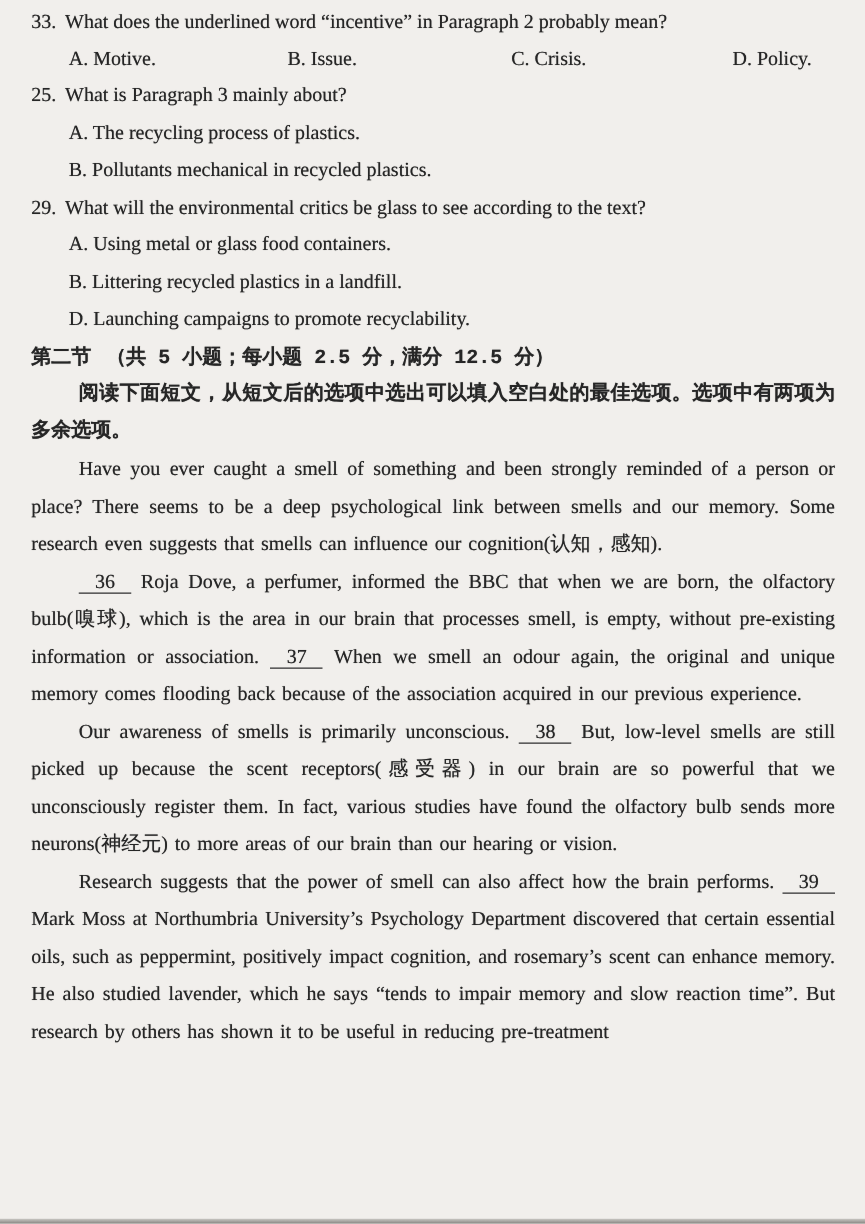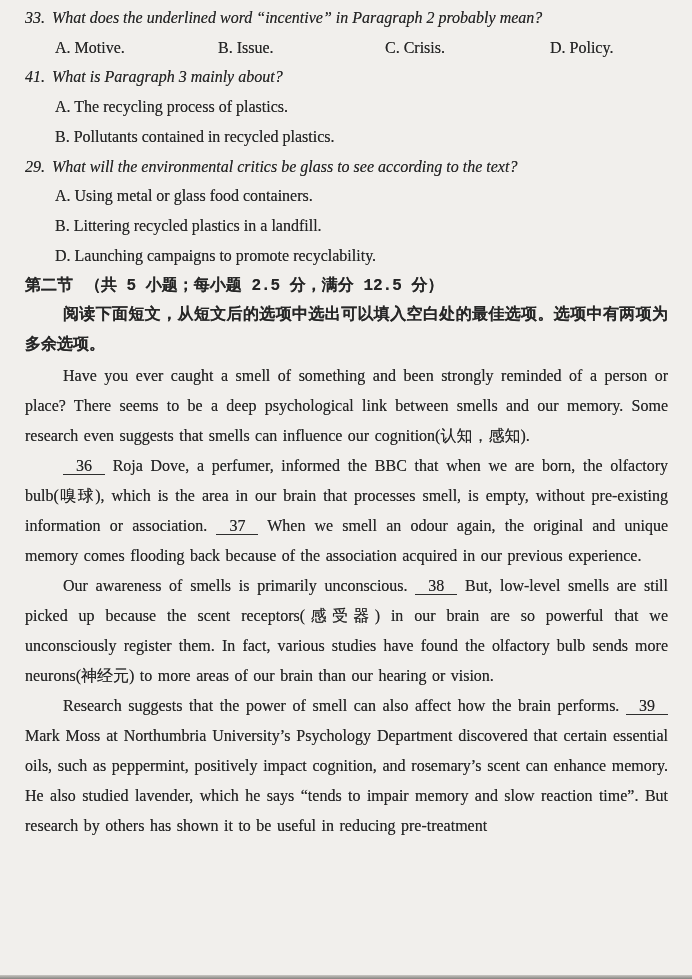--- a/index.html
+++ b/index.html
@@ -17,33 +17,33 @@
     text-shadow: 0 0 0.6px rgba(35,35,35,0.65);
     position: relative;
   }
   .page {
     padding: 3px 24px 0 25px;
   }
   
   .question .stem {
     line-height: 29.7px;
     white-space: nowrap;
-    font-style: italic;
   }
   .q-num { margin-right: 7px; }
   .option-line {
     margin-left: 30px;
     line-height: 29.7px;
     white-space: nowrap;
   }
   .options-row {
     margin-left: 30px;
     display: grid;
     grid-template-columns: 163px 167px 165px auto;
     line-height: 29.7px;
+    gap: 12px;
   }
   
   .zh {
     font-family: Liberation Mono, monospace;
     font-weight: 700;
   }
   .section-head {
     line-height: 30px;
     margin-top: 1px;
   }
@@ -86,23 +86,23 @@
       <div class="question">
         <div class="stem"><span class="q-num">33.</span><span class="q-text">What does the underlined word “incentive” in Paragraph 2 probably mean?</span></div>
         <div class="options-row">
           <span class="option">A. Motive.</span>
           <span class="option">B. Issue.</span>
           <span class="option">C. Crisis.</span>
           <span class="option">D. Policy.</span>
         </div>
       </div>
       <div class="question">
-        <div class="stem"><span class="q-num">41.</span><span class="q-text">What is Paragraph 3 mainly about?</span></div>
+        <div class="stem"><span class="q-num">25.</span><span class="q-text">What is Paragraph 3 mainly about?</span></div>
         <div class="option-line">A. The recycling process of plastics.</div>
-        <div class="option-line">B. Pollutants contained in recycled plastics.</div>
+        <div class="option-line">B. Pollutants mechanical in recycled plastics.</div>
       </div>
       <div class="question">
         <div class="stem"><span class="q-num">29.</span><span class="q-text">What will the environmental critics be glass to see according to the text?</span></div>
         <div class="option-line">A. Using metal or glass food containers.</div>
         <div class="option-line">B. Littering recycled plastics in a landfill.</div>
         <div class="option-line">D. Launching campaigns to promote recyclability.</div>
       </div>
     </div>
 
   <div class="section-head zh">

